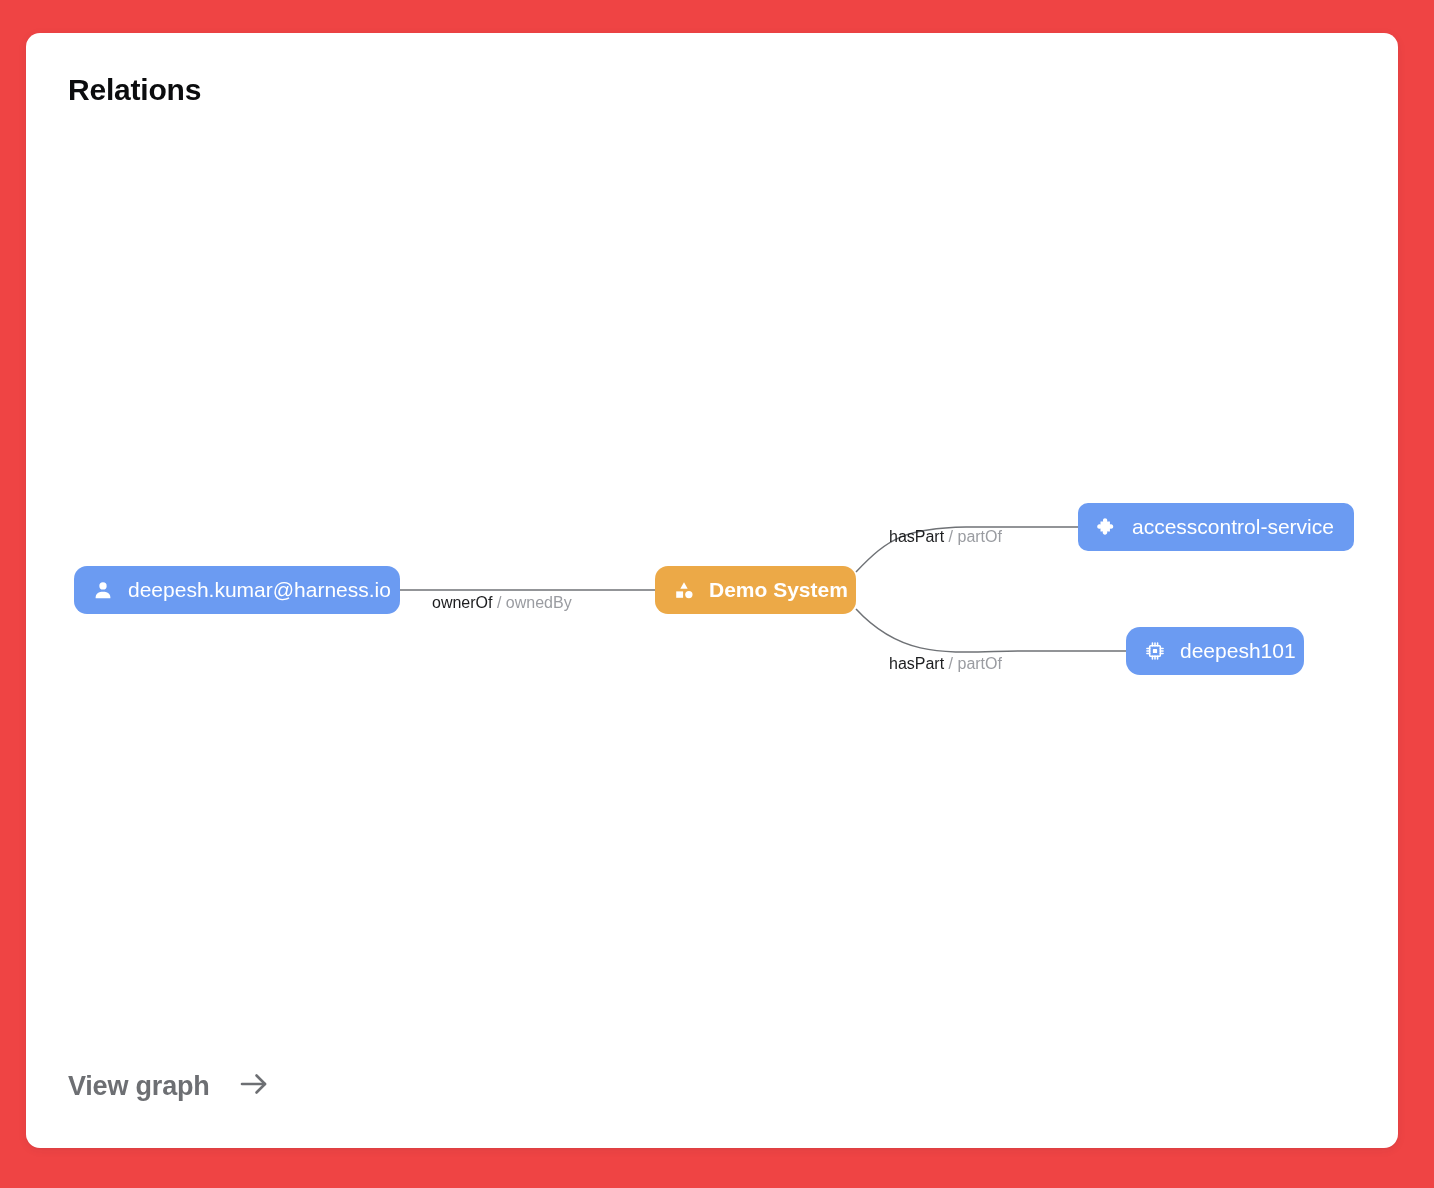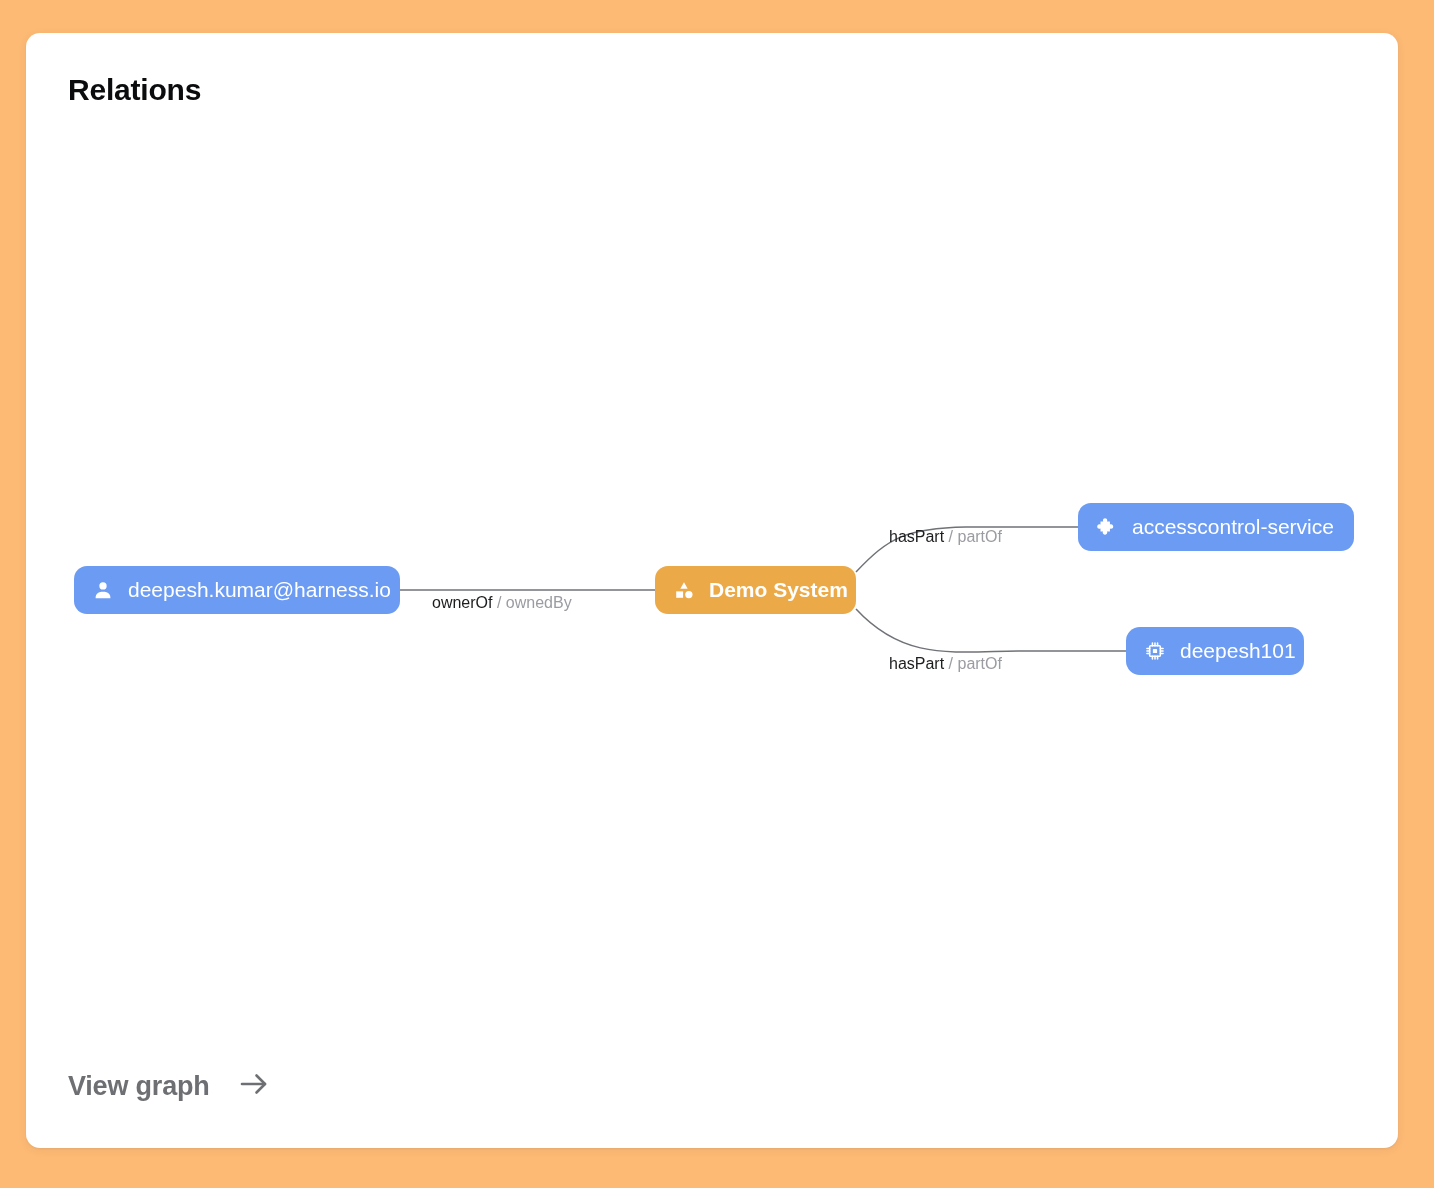--- a/index.html
+++ b/index.html
@@ -5,21 +5,21 @@
   html, body {
     margin: 0;
     padding: 0;
     background: #f7f8fc;
     font-family: "Liberation Sans", sans-serif;
   }
   #page {
     position: relative;
     width: 1434px;
     height: 1188px;
-    background: #fdba74;
+    background: #ef4444;
     overflow: hidden;
   }
   .card {
     position: absolute;
     left: 26px;
     top: 33px;
     width: 1372px;
     height: 1115px;
     background: #ffffff;
     border-radius: 14px;
@@ -140,21 +140,21 @@
         <span class="node-icon">
           <svg width="22" height="22" viewBox="0 0 24 24" fill="#ffffff">
             <path d="M12 3.5 L16 10.5 L8 10.5 Z"></path>
             <rect x="3.5" y="13.5" width="7.5" height="7"></rect>
             <circle cx="17.3" cy="17" r="4"></circle>
           </svg>
         </span>
         <span class="node-label node-label-bold">Demo System</span>
       </div>
 
-      <div class="node node-blue" style="left:1052px; top:470px; width:276px; height:48px; padding:0 18px 0 18px; gap:14px;">
+      <div class="node node-blue" style="left:1052px; top:470px; width:276px; height:48px; padding:0 18px 0 18px; gap:14px;border-radius:10px;">
         <span class="node-icon">
           <svg width="22" height="22" viewBox="0 0 24 24" fill="#ffffff">
             <path d="M9.8 2.5c1.4 0 2.5 1 2.5 2.3 0 .5-.2.9-.4 1.3h3.3v3.2c.4-.2.8-.4 1.3-.4 1.3 0 2.3 1.1 2.3 2.5s-1 2.5-2.3 2.5c-.5 0-.9-.2-1.3-.4v3.3h-3.3c.2.4.4.8.4 1.3 0 1.3-1.1 2.3-2.5 2.3s-2.5-1-2.5-2.3c0-.5.2-.9.4-1.3H4.9v-3.3c-.4.2-.8.4-1.3.4-1.3 0-2.3-1.1-2.3-2.5s1-2.5 2.3-2.5c.5 0 .9.2 1.3.4V6.1h3.1c-.2-.4-.4-.8-.4-1.3 0-1.3 1.1-2.3 2.2-2.3z"></path>
           </svg>
         </span>
         <span class="node-label">accesscontrol-service</span>
       </div>
 
       <div class="node node-blue" style="left:1100px; top:594px; width:178px; height:48px; padding:0 18px 0 18px; gap:14px;border-radius:14px;">
         <span class="node-icon">

